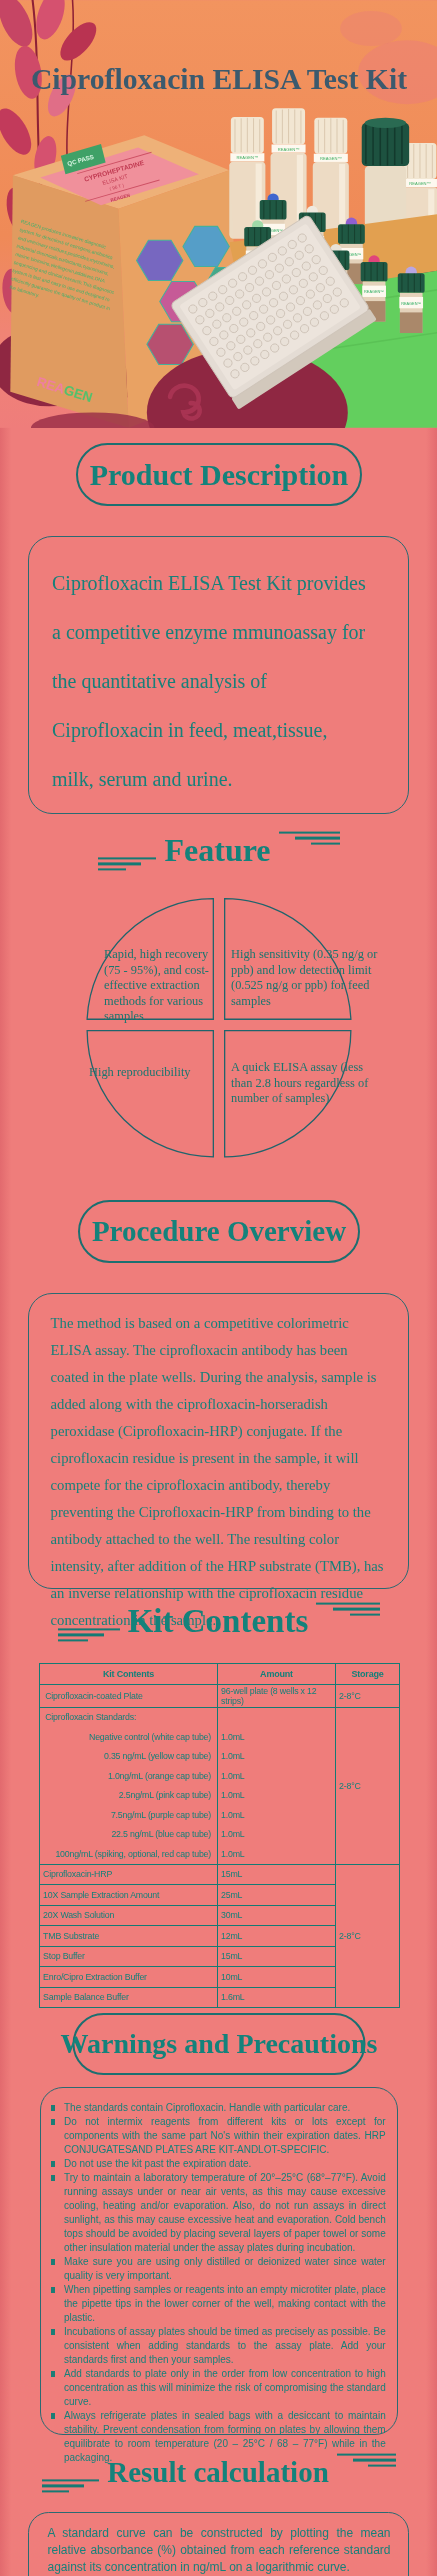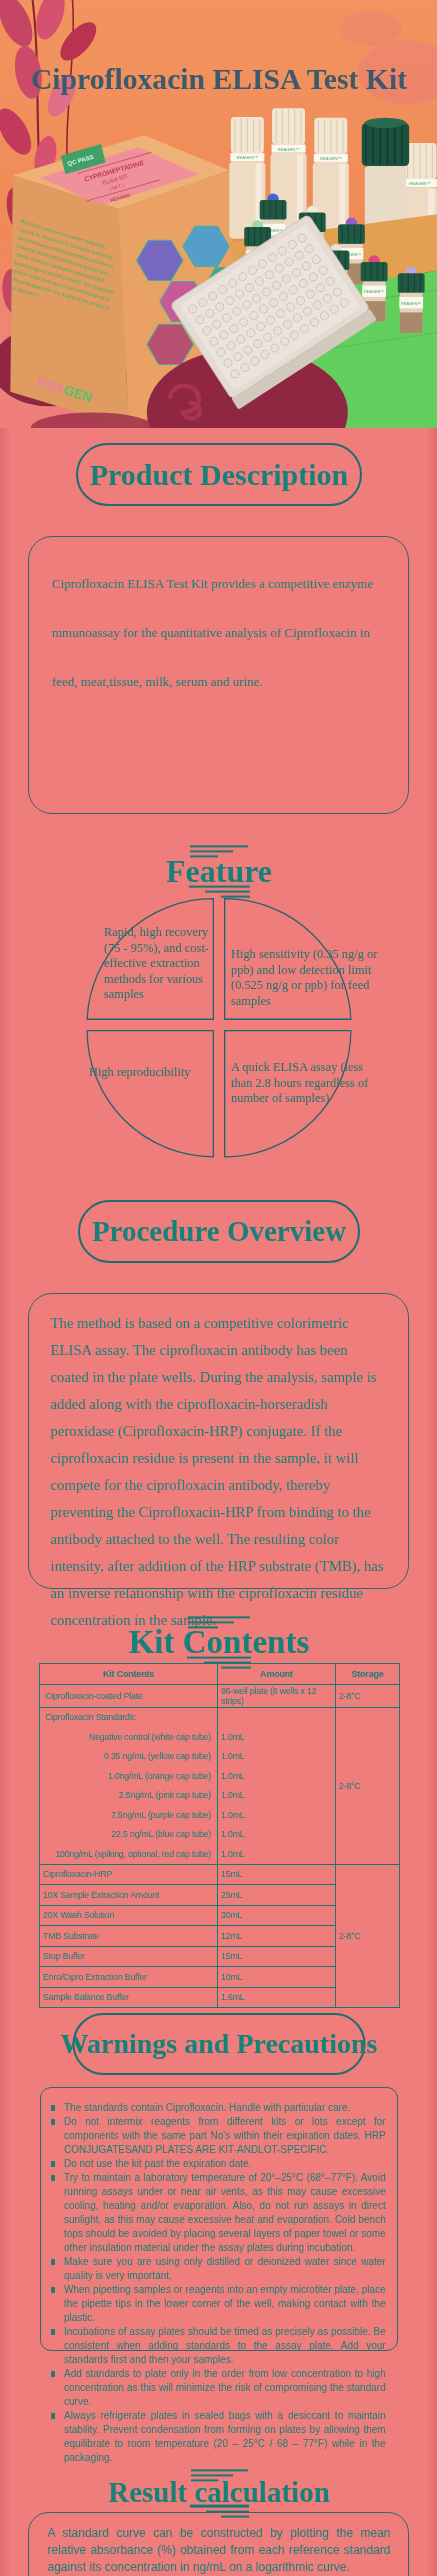--- a/index.html
+++ b/index.html
@@ -8,21 +8,21 @@
         font-family:"Liberation Serif",serif;color:#15807a;}
   .abs{position:absolute;}
   
   .pill{position:absolute;left:50%;transform:translateX(-50%);border:2.1px solid #1c6f70;
         border-radius:46px;color:#14827b;font-weight:bold;display:flex;align-items:center;
         justify-content:center;white-space:nowrap;background:transparent;}
   
   .tbox{position:absolute;left:28px;width:381px;border:1.5px solid #2a6a72;border-radius:24px;
         color:#17807a;box-sizing:border-box;}
   
-  .hline{position:absolute;width:100%;display:flex;align-items:center;justify-content:center;gap:8.2px;flex-direction:column;}
+  .hline{position:absolute;width:100%;display:flex;align-items:center;justify-content:center;gap:8.2px;}
   .hline .t{font-weight:bold;color:#14827b;}
   .deco{display:flex;flex-direction:column;gap:3.1px;}
   .deco div{height:2.1px;background:#157a74;}
   .deco.l{align-items:flex-start;transform:translateY(13.4px);}
   .deco.r{align-items:flex-end;transform:translateY(-12.4px);}
   
   .quad{position:absolute;font-size:12.4px;line-height:15.5px;color:#19766f;}
   
   #kit-table{position:absolute;left:39px;top:1663px;width:361px;border-collapse:collapse;
              font-family:"Liberation Sans",sans-serif;font-size:8.8px;letter-spacing:-0.2px;color:#13817a;}
@@ -347,21 +347,21 @@
           <circle cx="262" cy="182" r="8"></circle>
           <circle cx="285" cy="182" r="8"></circle>
       </g>
     </g>
     <ellipse cx="180" cy="830" rx="120" ry="30" fill="#972c46" opacity="0.8"></ellipse>
   </svg>
 
   <div class="pill" style="top:443px;width:282px;height:59px;font-size:30px;">Product Description</div>
 
   <div class="tbox" style="top:536px;height:278px;">
-    <div style="padding:21.6px 34px 0 23px;font-size:13px;line-height:49px;">Ciprofloxacin ELISA Test Kit provides a competitive enzyme mmunoassay for the quantitative analysis of Ciprofloxacin in feed, meat,tissue, milk, serum and urine.</div>
+    <div style="padding:21.6px 34px 0 23px;font-size:20px;line-height:49px;">Ciprofloxacin ELISA Test Kit provides a competitive enzyme mmunoassay for the quantitative analysis of Ciprofloxacin in feed, meat,tissue, milk, serum and urine.</div>
   </div>
 
   <div class="hline" style="top:832px;">
     <div class="deco l">
       <div style="width:58px"></div>
         <div style="width:43px"></div>
         <div style="width:28px"></div>
     </div>
     <span class="t" style="font-size:32px;">Feature</span>
     <div class="deco r">
@@ -372,21 +372,21 @@
   </div>
 
   <svg class="abs" style="left:0;top:891px" width="438" height="273" viewBox="0 0 850 530">
     <g fill="none" stroke="#20646c" stroke-width="2.5">
       <path d="M414,249 V15 A245,245 0 0 0 169,249 Z"></path>
       <path d="M436,249 V15 A245,245 0 0 1 681,249 Z"></path>
       <path d="M414,271 H169 A245,245 0 0 0 414,516 Z"></path>
       <path d="M436,271 H681 A245,245 0 0 1 436,516 Z"></path>
     </g>
   </svg>
-  <div class="quad" style="left:104px;top:925px;width:123px;">Rapid, high recovery (75 - 95%), and cost-effective extraction methods for various samples</div>
+  <div class="quad" style="left:104px;top:947px;width:123px;">Rapid, high recovery (75 - 95%), and cost-effective extraction methods for various samples</div>
   <div class="quad" style="left:231px;top:947px;width:155px;">High sensitivity (0.35 ng/g or ppb) and low detection limit (0.525 ng/g or ppb) for feed samples</div>
   <div class="quad" style="left:89px;top:1065px;width:134px;">High reproducibility</div>
   <div class="quad" style="left:231px;top:1060px;width:144px;">A quick ELISA assay (less than 2.8 hours regardless of number of samples)</div>
 
   <div class="pill" style="top:1200px;width:278px;height:59px;font-size:29px;">Procedure Overview</div>
 
   <div class="tbox" style="top:1293px;height:296px;">
     <div style="padding:15.5px 20.6px 0 21.6px;font-size:14.7px;line-height:27px;">The method is based on a competitive colorimetric ELISA assay. The ciprofloxacin antibody has been coated in the plate wells. During the analysis, sample is added along with the ciprofloxacin-horseradish peroxidase (Ciprofloxacin-HRP) conjugate. If the ciprofloxacin residue is present in the sample, it will compete for the ciprofloxacin antibody, thereby preventing the Ciprofloxacin-HRP from binding to the antibody attached to the well. The resulting color intensity, after addition of the HRP substrate (TMB), has an inverse relationship with the ciprofloxacin residue concentration in the sample.</div>
   </div>
 
@@ -481,21 +481,21 @@
         </tr>
     <tr>
           <td class="ic">Sample Balance Buffer</td>
           <td class="am">1.6mL</td>
         </tr>
   </tbody>
     </table>
 
   <div class="pill" style="top:2013px;width:289px;height:58px;font-size:28px;">Warnings and Precautions</div>
 
-  <div class="tbox" id="warn-box" style="top:2087px;left:40px;width:358px;height:264px;border-radius:11px;">
+  <div class="tbox" id="warn-box" style="top:2087px;left:40px;width:358px;height:348px;border-radius:23px;">
     <ul style="padding:13.4px 11.3px 0 23px;">
       <li>The standards contain Ciprofloxacin. Handle with particular care.</li>
       <li>Do not intermix reagents from different kits or lots except for components with the same part No's within their expiration dates. HRP CONJUGATESAND PLATES ARE KIT-ANDLOT-SPECIFIC.</li>
       <li>Do not use the kit past the expiration date.</li>
       <li>Try to maintain a laboratory temperature of 20°–25°C (68°–77°F). Avoid running assays under or near air vents, as this may cause excessive cooling, heating and/or evaporation. Also, do not run assays in direct sunlight, as this may cause excessive heat and evaporation. Cold bench tops should be avoided by placing several layers of paper towel or some other insulation material under the assay plates during incubation.</li>
       <li>Make sure you are using only distilled or deionized water since water quality is very important.</li>
       <li>When pipetting samples or reagents into an empty microtiter plate, place the pipette tips in the lower corner of the well, making contact with the plastic.</li>
       <li>Incubations of assay plates should be timed as precisely as possible. Be consistent when adding standards to the assay plate. Add your standards first and then your samples.</li>
       <li>Add standards to plate only in the order from low concentration to high concentration as this will minimize the risk of compromising the standard curve.</li>
       <li>Always refrigerate plates in sealed bags with a desiccant to maintain stability. Prevent condensation from forming on plates by allowing them equilibrate to room temperature (20 – 25°C / 68 – 77°F) while in the packaging.</li>

